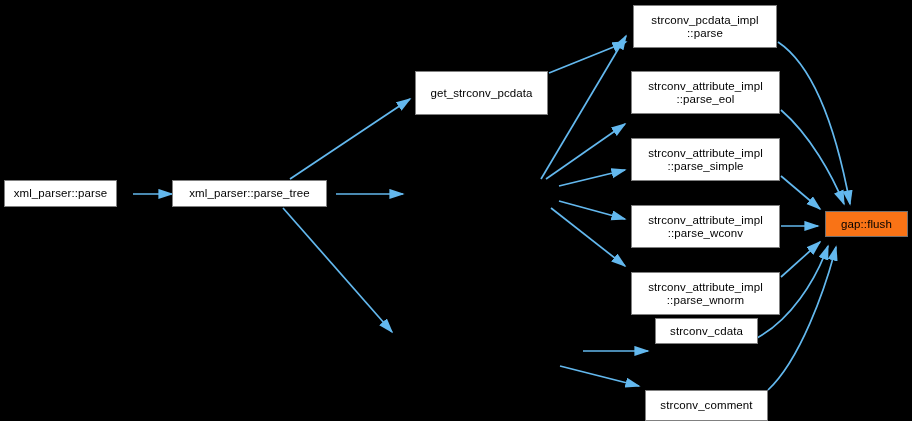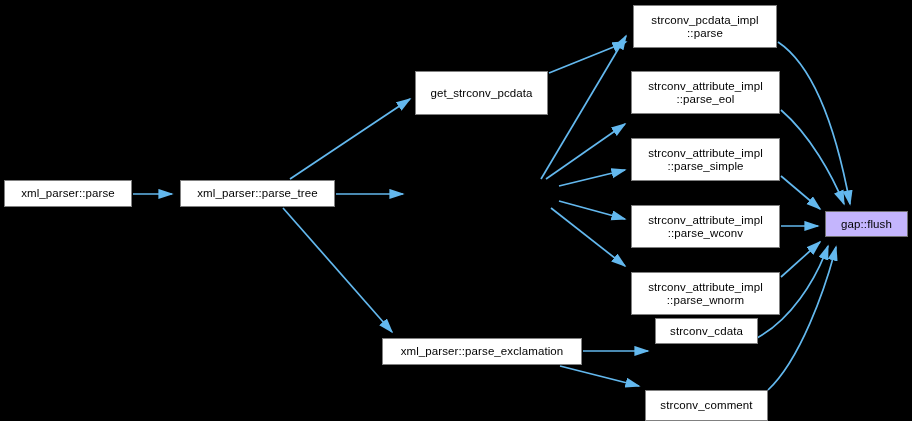--- a/index.html
+++ b/index.html
@@ -33,21 +33,21 @@
     line-height: 13px;
     text-align: center;
     display: flex;
     align-items: center;
     justify-content: center;
     white-space: pre;
     letter-spacing: 0.1px;
     z-index: 5;
   }
   .node.highlight {
-    background: #c4b5fd;
+    background: #f97316;
     border: 1px solid #707070;
   }
   .node-label {
     display: block;
     width: 100%;
     white-space: pre-line;
   }
 </style>
 </head>
 <body>
@@ -95,31 +95,28 @@
       <path d="M781,226 L818,226"></path>
 
       <path d="M781,277 L820,242"></path>
 
       <path d="M757,338 C790,320 815,282 828,246"></path>
 
       <path d="M768,390 C800,360 825,290 836,247"></path>
     </g>
   </svg>
 
-  <div class="node" style="left: 4px; top: 180px; width: 128px; height: 27px;">
+  <div class="node" style="left: 4px; top: 180px; width: 113px; height: 27px;">
     <span class="node-label">xml_parser::parse</span>
   </div>
-  <div class="node" style="left: 180px; top: 180px; width: 155px; height: 27px;">
+  <div class="node" style="left: 172px; top: 180px; width: 155px; height: 27px;">
     <span class="node-label">xml_parser::parse_tree</span>
   </div>
   <div class="node" style="left: 415px; top: 71px; width: 133px; height: 44px;">
     <span class="node-label">get_strconv_pcdata</span>
-  </div>
-  <div class="node" style="left: 382px; top: 338px; width: 200px; height: 27px;">
-    <span class="node-label">xml_parser::parse_exclamation</span>
   </div>
   <div class="node" style="left: 633px; top: 5px; width: 144px; height: 43px; justify-content: flex-end;">
     <span class="node-label">strconv_pcdata_impl
 ::parse</span>
   </div>
   <div class="node" style="left: 631px; top: 71px; width: 149px; height: 43px;">
     <span class="node-label">strconv_attribute_impl
 ::parse_eol</span>
   </div>
   <div class="node" style="left: 631px; top: 138px; width: 149px; height: 43px;">

